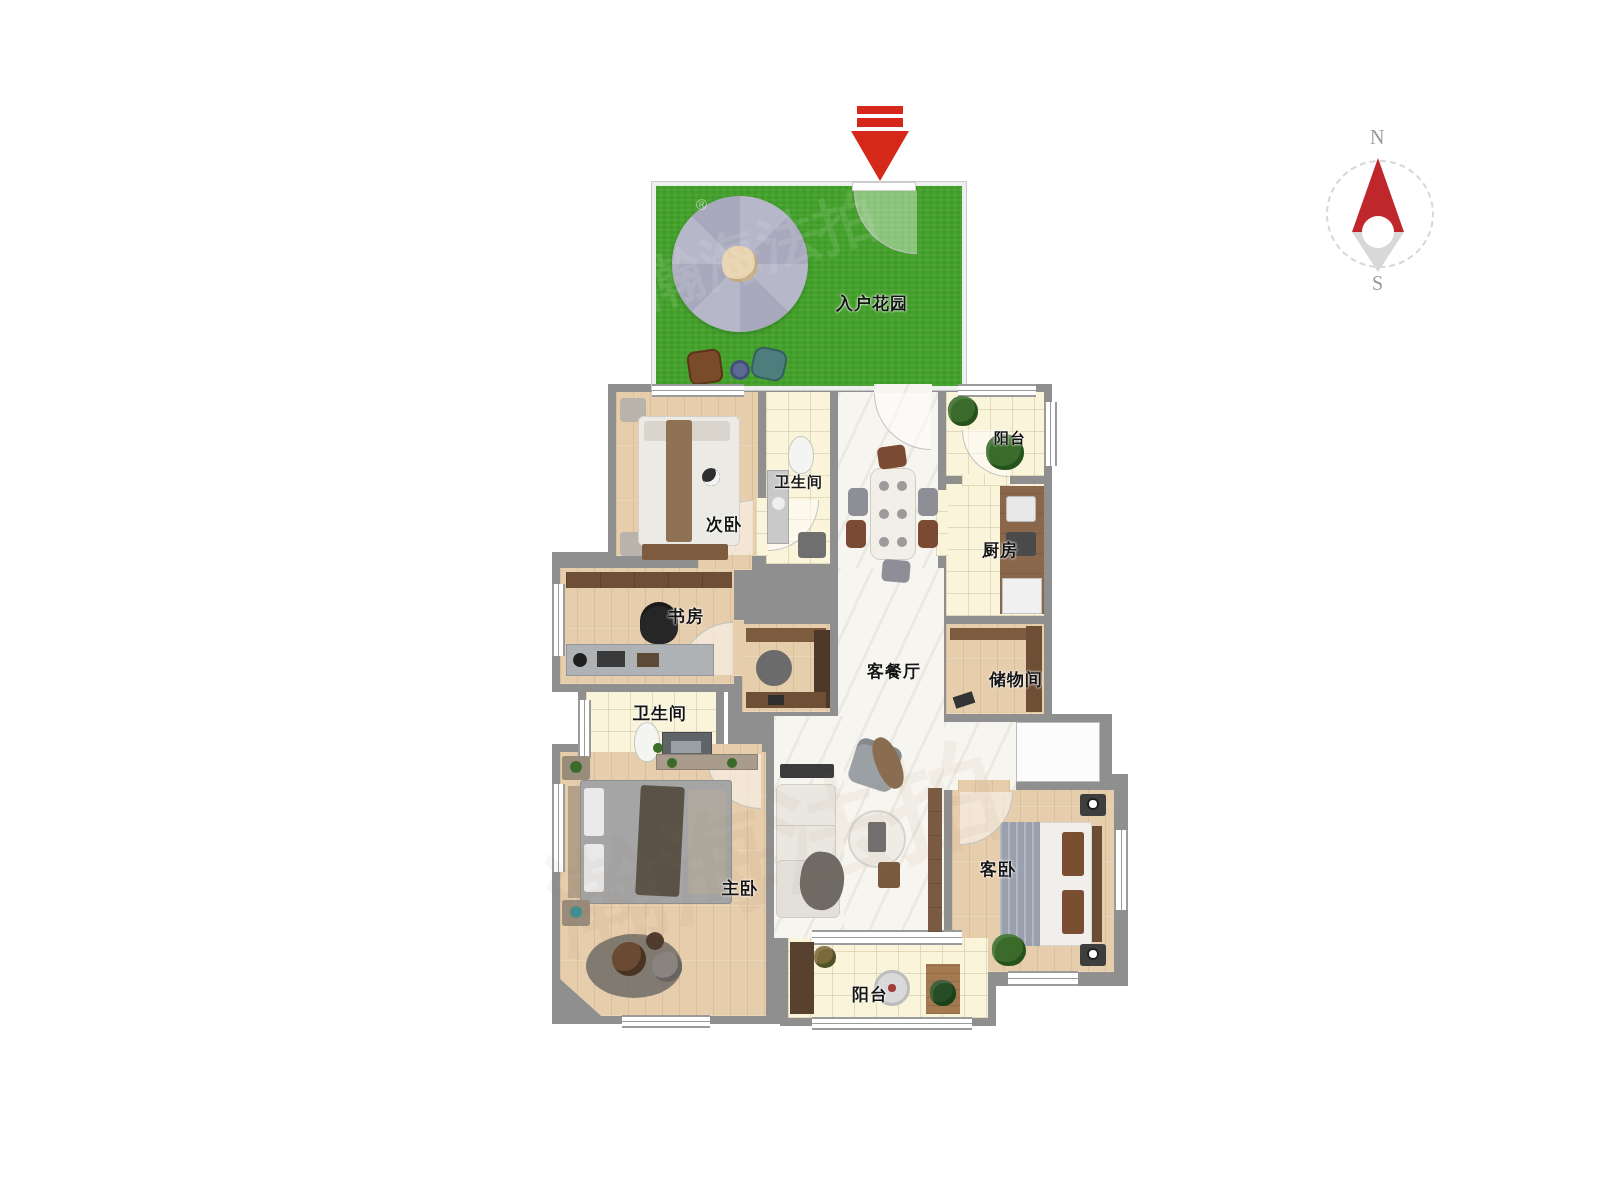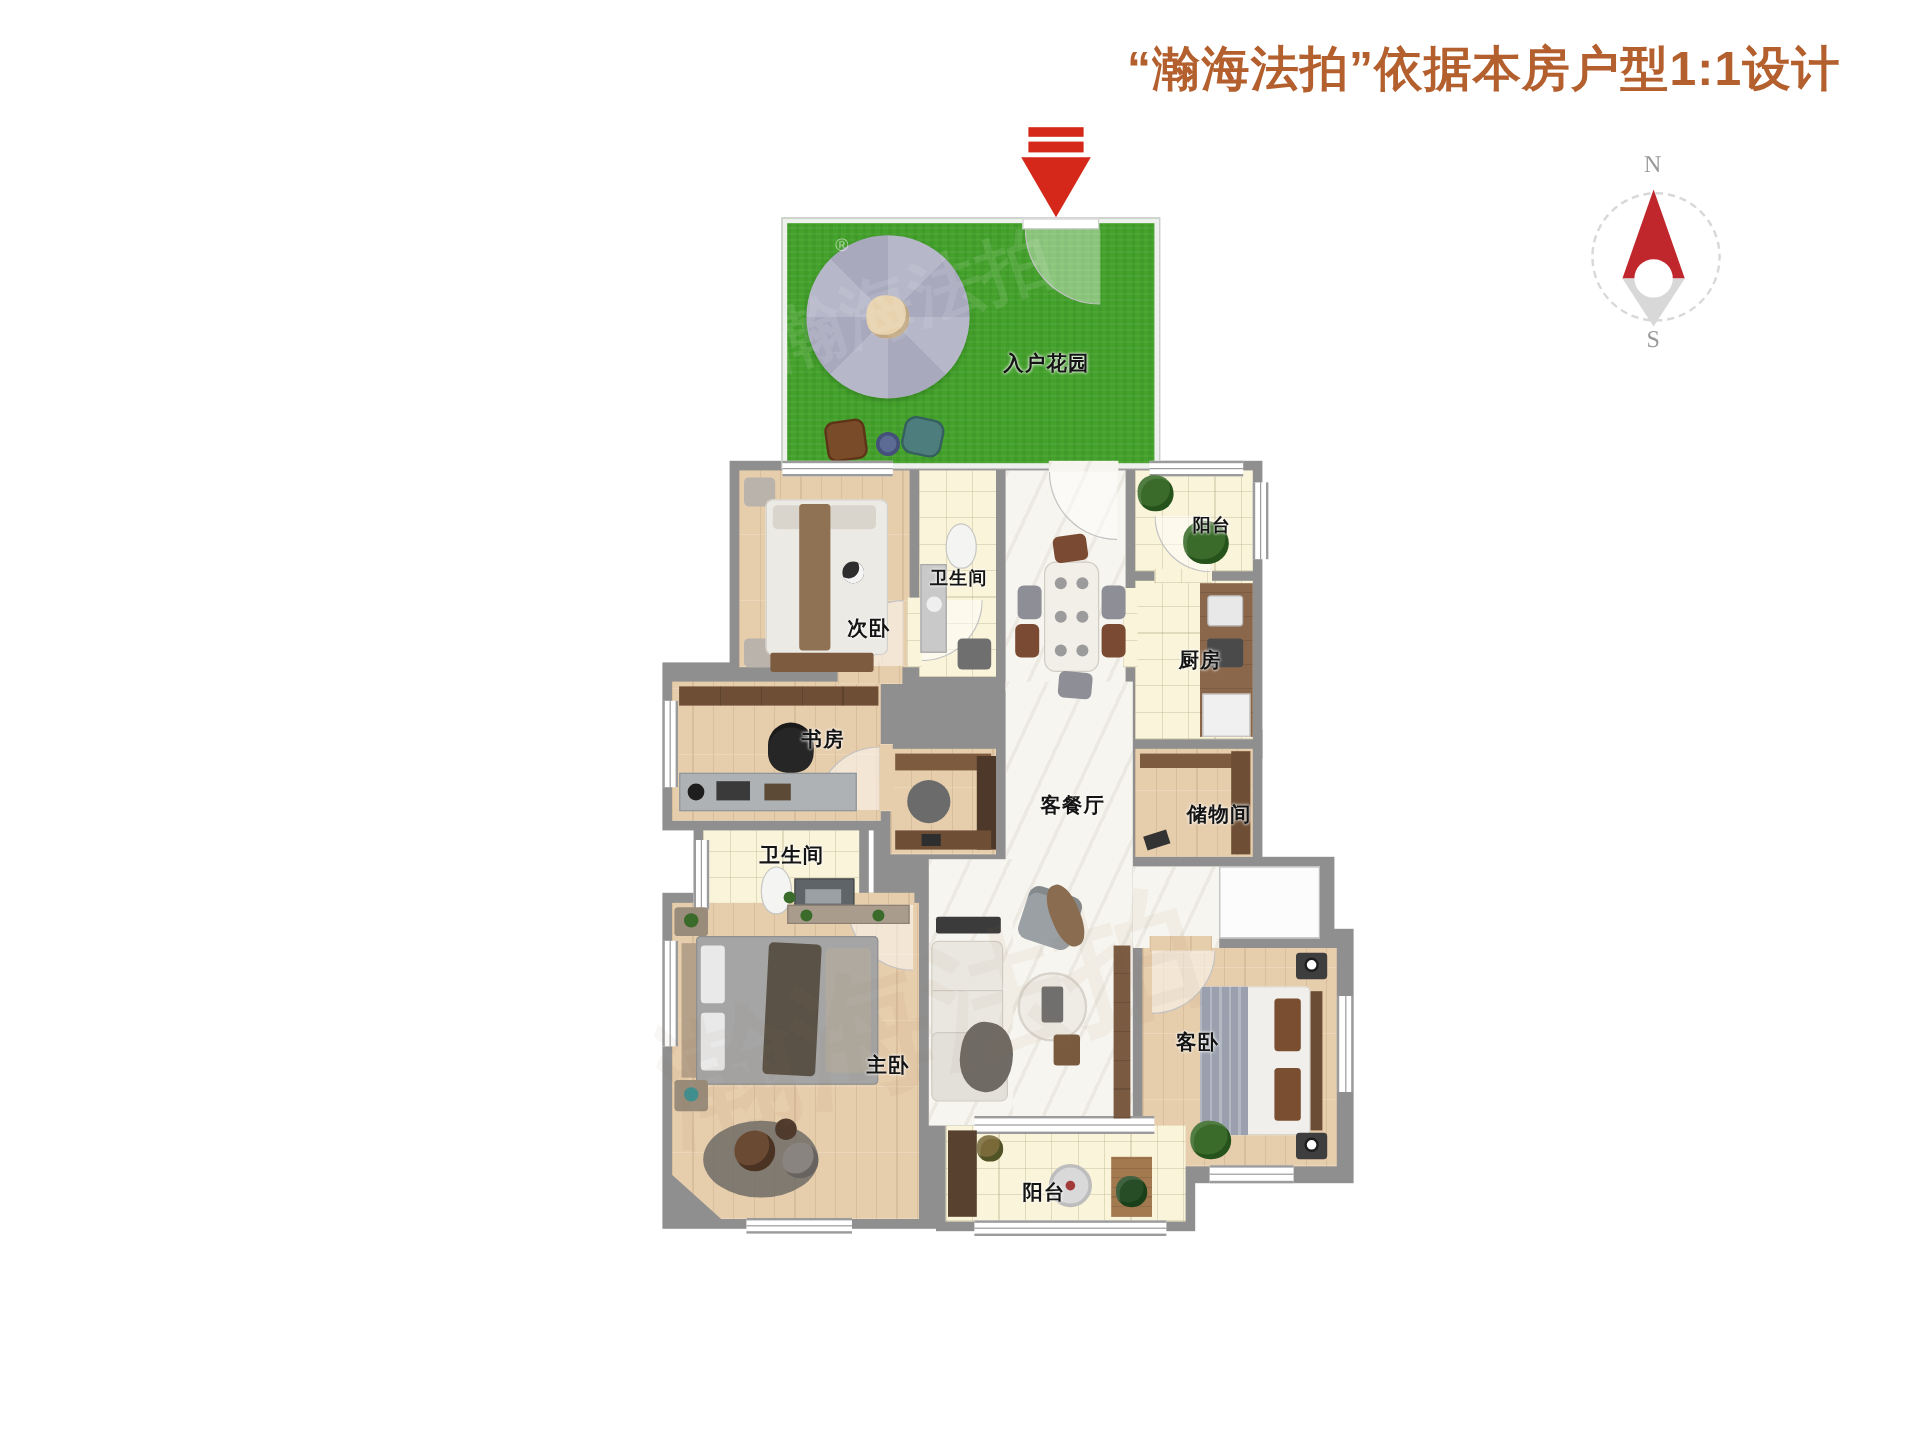--- a/index.html
+++ b/index.html
@@ -35,21 +35,20 @@
   .plant{position:absolute;background:#3a6b2a;border-radius:46% 54% 50% 50%;
          box-shadow:inset 3px 3px 0 rgba(255,255,255,.12), inset -3px -4px 0 rgba(0,40,0,.35);}
   .compass-letter{position:absolute;font-family:"Liberation Serif",serif;color:#9a9a9a;font-size:20px;}
   .wm{position:absolute;color:rgba(150,118,88,.06);font-weight:bold;pointer-events:none;}
 </style>
 </head>
 <body>
 
 <div id="canvas">
 
-  <div id="title">“瀚海法拍”依据本房户型1:1设计</div>
 
   <div>
     <div class="abs" style="left:857px;top:106px;width:46px;height:8px;background:#d5281b;"></div>
     <div class="abs" style="left:857px;top:118px;width:46px;height:9px;background:#d5281b;"></div>
     <div class="abs" style="left:851px;top:131px;width:0;height:0;border-left:29px solid transparent;border-right:29px solid transparent;border-top:50px solid #d5281b;"></div>
   </div>
 
   <div>
     <div class="abs" style="left:1326px;top:160px;width:104px;height:104px;border:2px dashed #d8d8d8;border-radius:50%;"></div>
     <div class="compass-letter" style="left:1370px;top:126px;">N</div>

